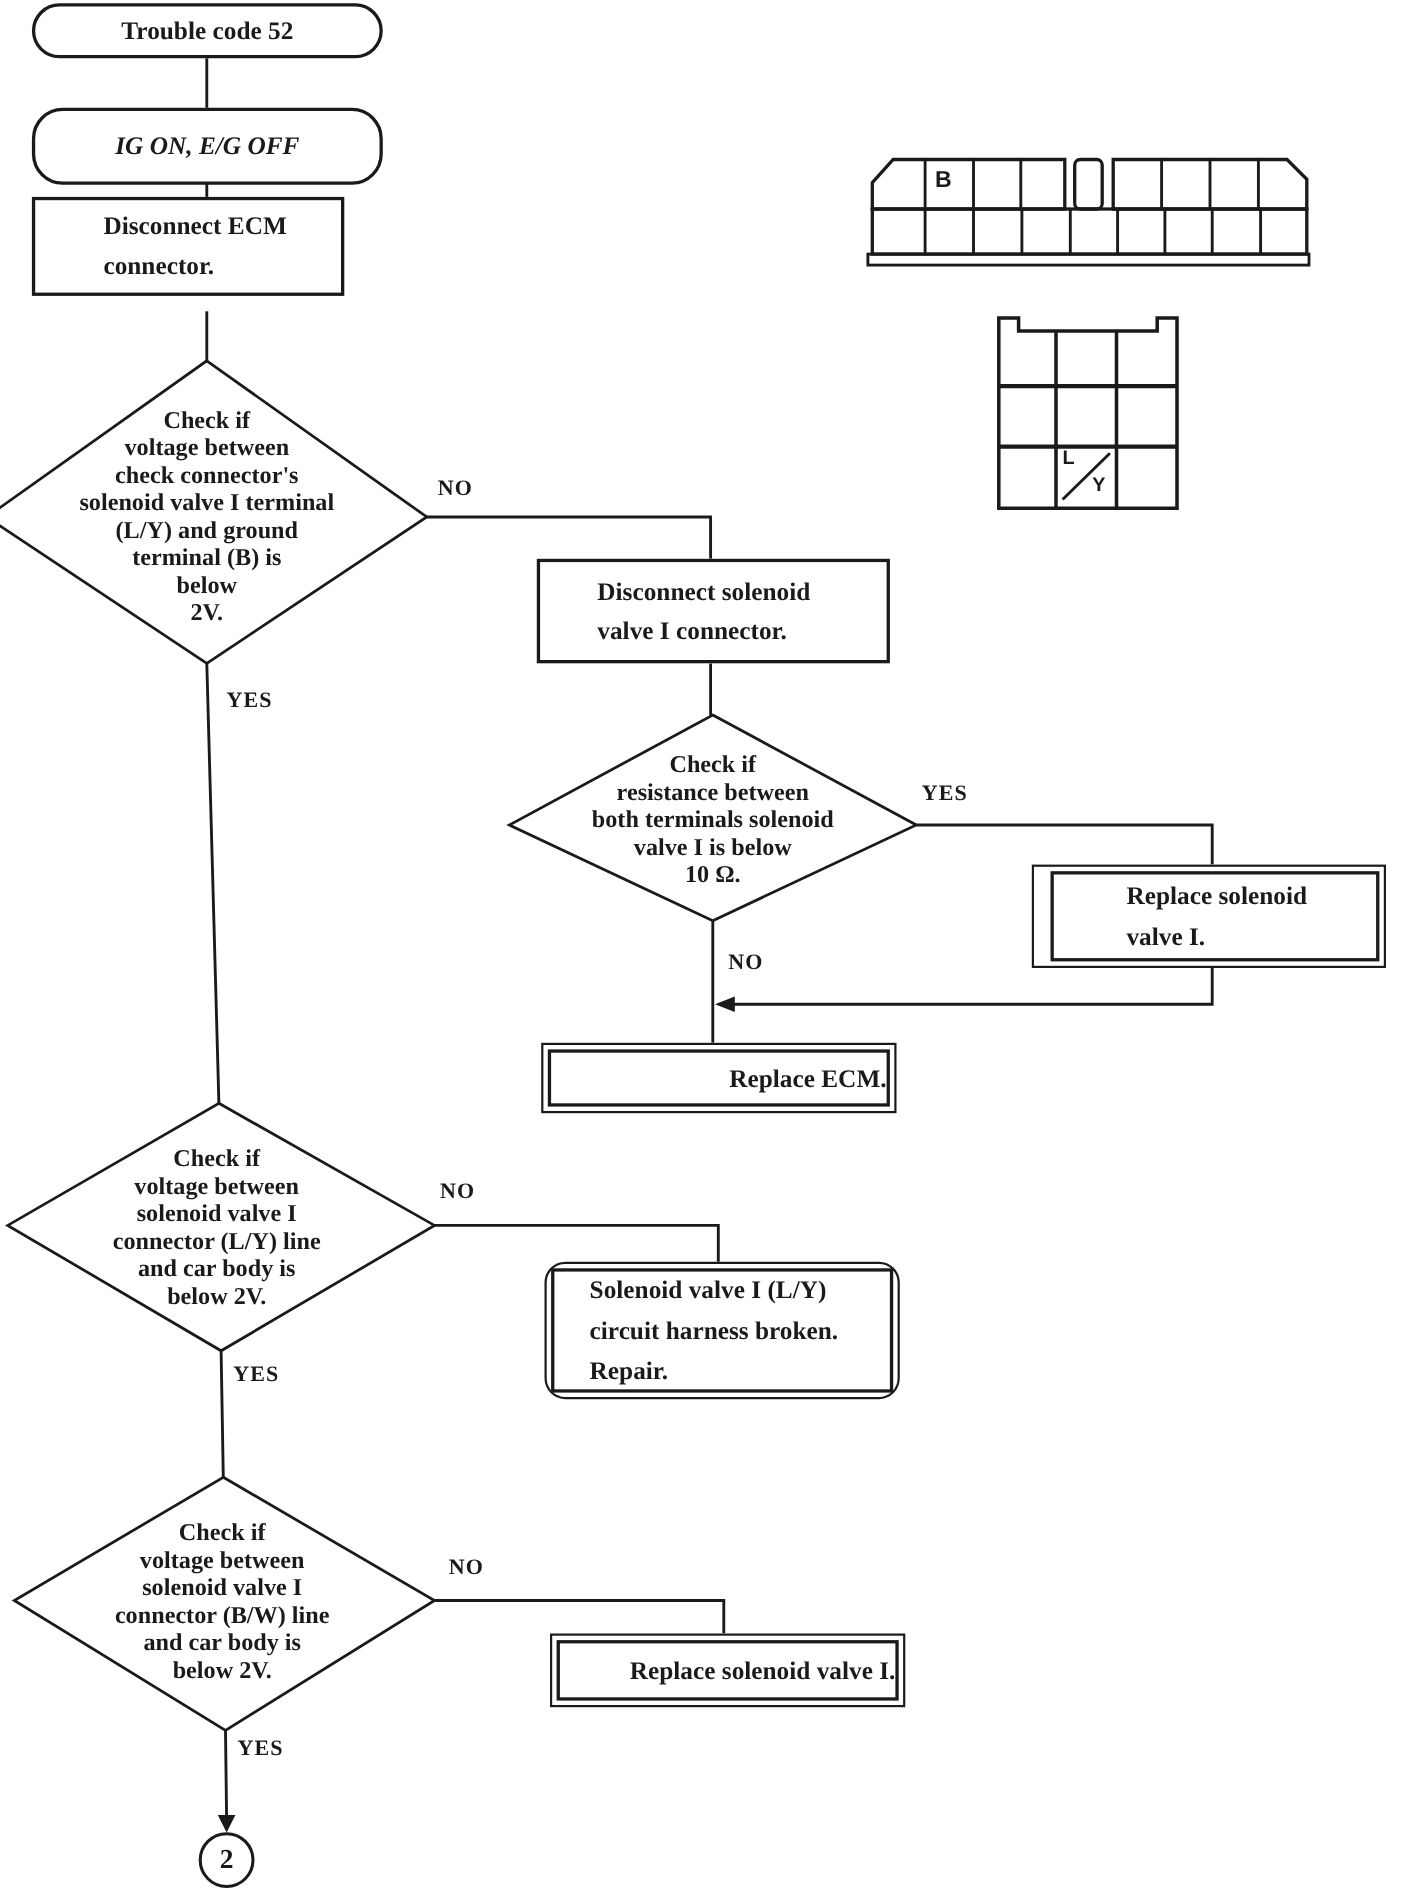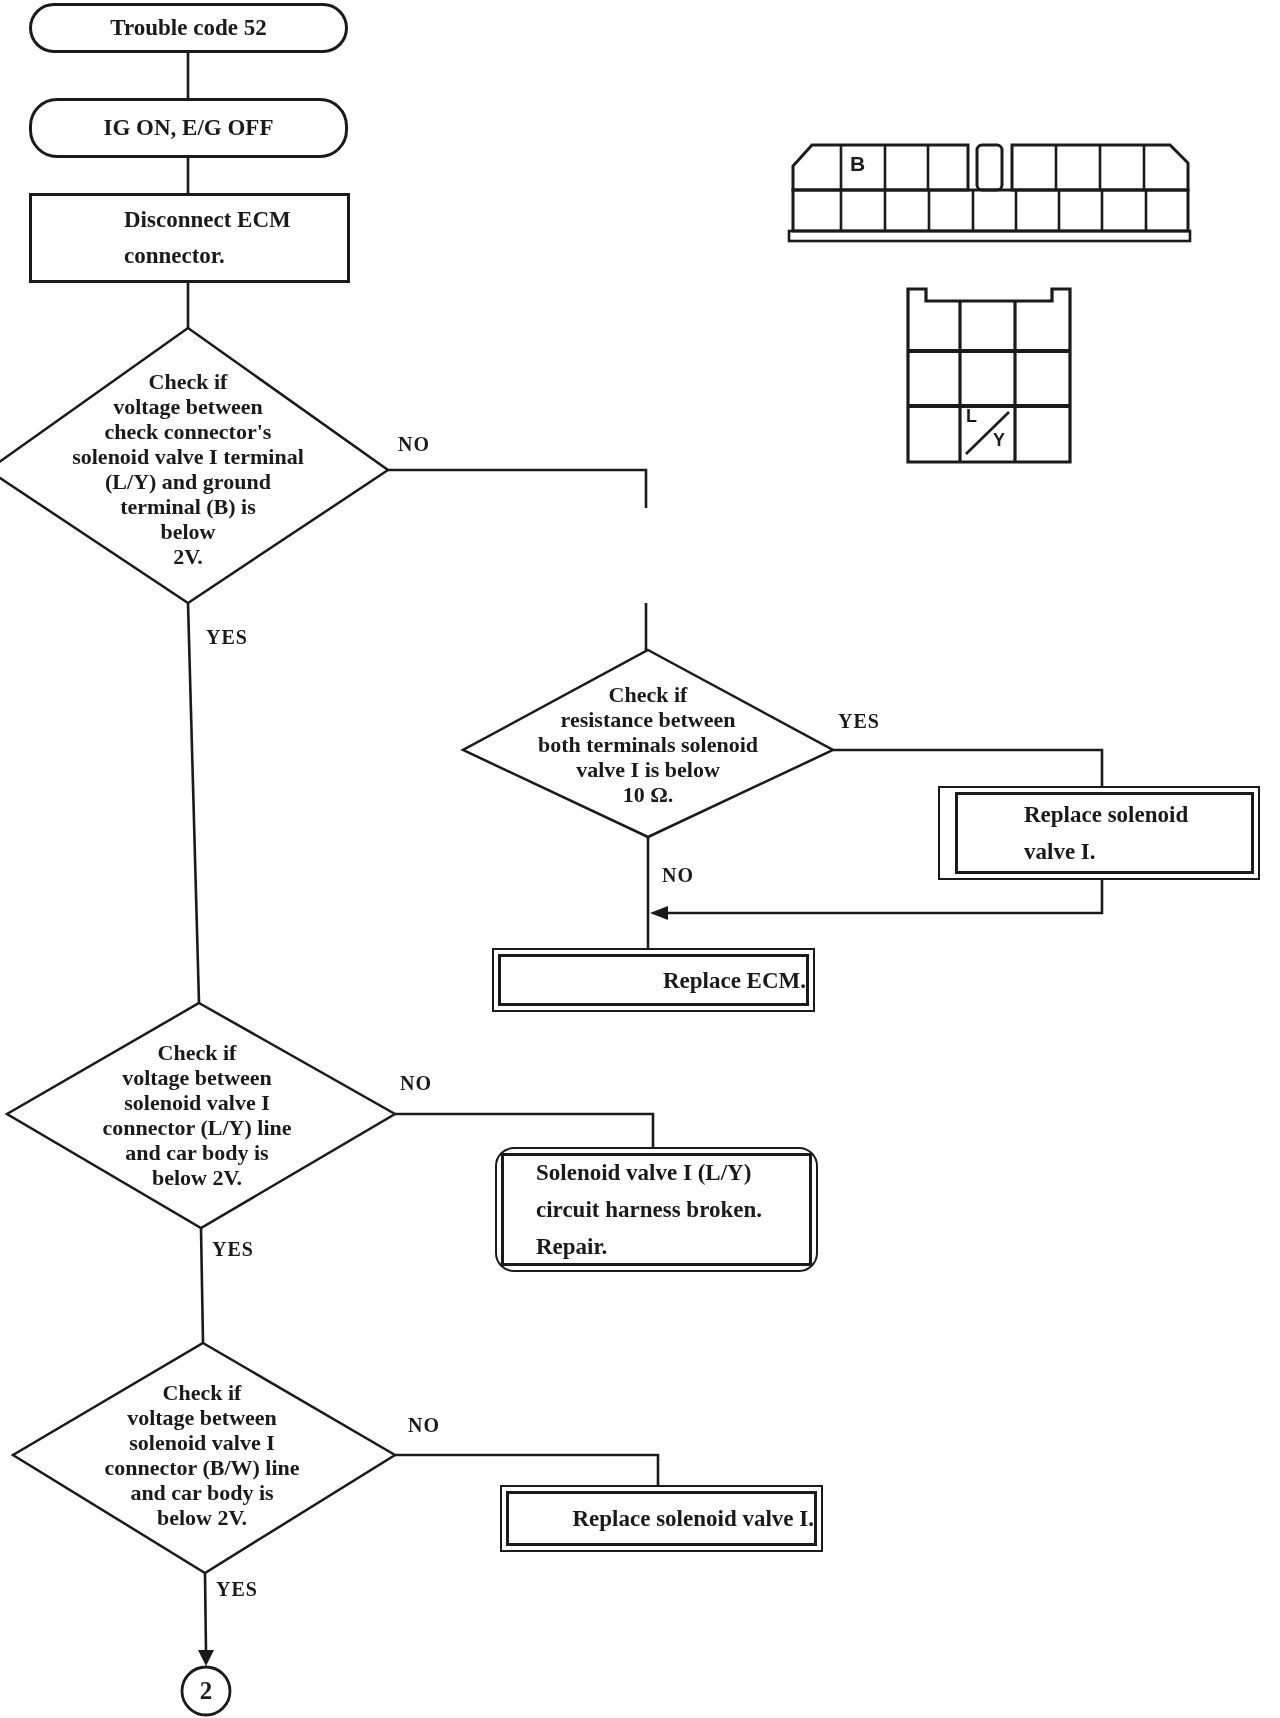--- a/index.html
+++ b/index.html
@@ -88,38 +88,42 @@
       <path class="shape" stroke-width="4" d="M908 351 H1070 M908 406 H1070"></path>
       <path class="shape" stroke-width="3.2" d="M960 301 V462 M1015 301 V462"></path>
       <path class="shape" stroke-width="2.6" d="M966 454 L1009 412"></path>
     </g>
   </svg>
 
   <div class="node stadium" style="left:29px; top:3px; width:319px; height:50px;justify-content:center;">
     <span>Trouble code 52</span>
   </div>
 
-  <div class="node stadium" style="left:29px; top:98px; width:319px; height:60px;">
+  <div class="node stadium" style="left:29px; top:98px; width:319px; height:70px;font-style:italic;">
     <span>IG ON, E/G OFF</span>
   </div>
 
-  <div class="node" style="left:29px; top:193px; width:321px; height:90px; padding-left:92px;">
+  <div class="node" style="left:29px; top:179px; width:284px; height:90px; padding-left:62px;">
     <span>Disconnect ECM
 connector.</span>
   </div>
 
   <div class="dtext" style="left:18px; top:335px; width:340px; height:268px;">Check if
 voltage between
 check connector's
 solenoid valve I terminal
 (L/Y) and ground
 terminal (B) is
 below
 2V.</div>
 
+  <div class="node" style="left:488px; top:508px; width:321px; height:95px; padding-left:52px;">
+    <span>Disconnect solenoid
+valve I connector.</span>
+  </div>
 
   <div class="dtext" style="left:478px; top:660px; width:340px; height:168px;">Check if
 resistance between
 both terminals solenoid
 valve I is below
 10 Ω.</div>
 
   <div class="result-outer" style="left:938px; top:786px; width:322px; height:94px;padding-left:15px;">
     <div class="result-inner" style="padding-left:66px;">
       <span>Replace solenoid

